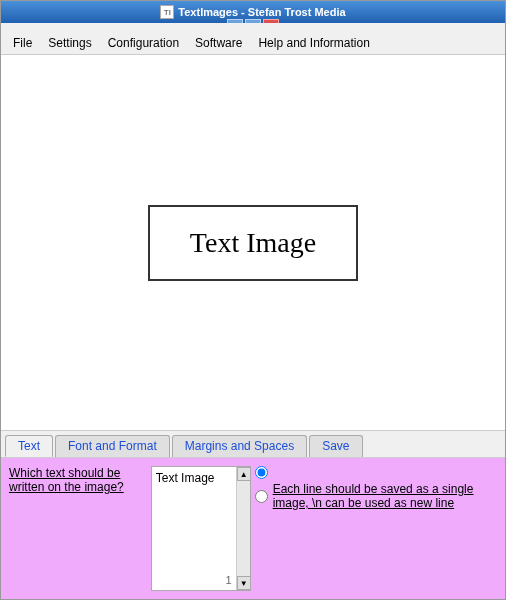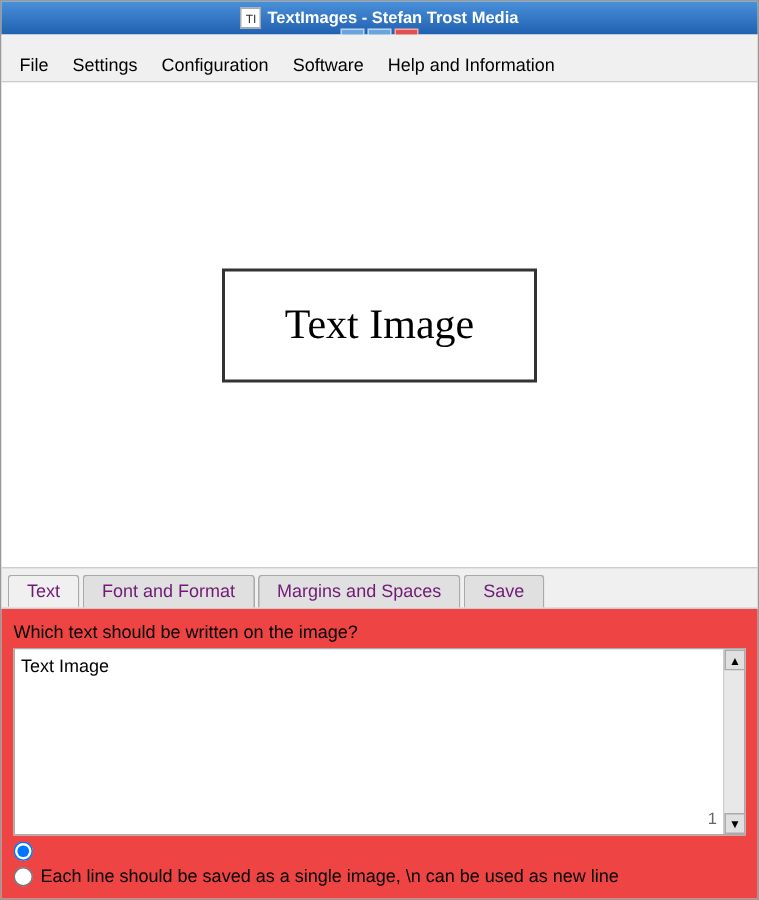--- a/index.html
+++ b/index.html
@@ -116,35 +116,36 @@
       border-bottom: 1px solid #ccc;
     }
     .tab {
       padding: 3px 12px;
       border: 1px solid #aaa;
       border-bottom: none;
       background: #e0e0e0;
       cursor: pointer;
       font-size: 12px;
       border-radius: 3px 3px 0 0;
-      color: #701a75;
+      color: #1d4ed8;
     }
     .tab.active {
       background: #f0f0f0;
       border-bottom: 1px solid #f0f0f0;
       font-weight: normal;
       z-index: 1;
     }
     .content-area {
-      background: #ef4444;
+      background: #f0abfc;
       padding: 8px;
       flex-shrink: 0;
       display: flex;
-      flex-direction: column;
+      flex-direction: row;
       gap: 4px;
+      text-decoration: underline;
     }
     .content-label {
       font-size: 12px;
       color: #000;
     }
     .textarea-wrapper {
       position: relative;
       border: 1px solid #aaa;
       background: white;
     }

